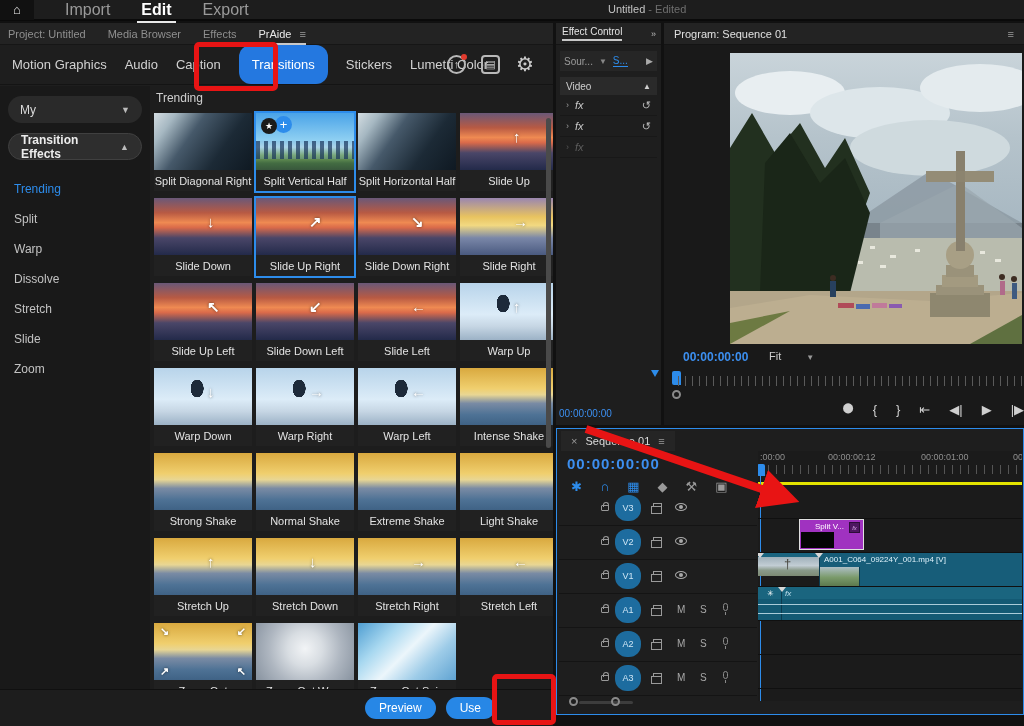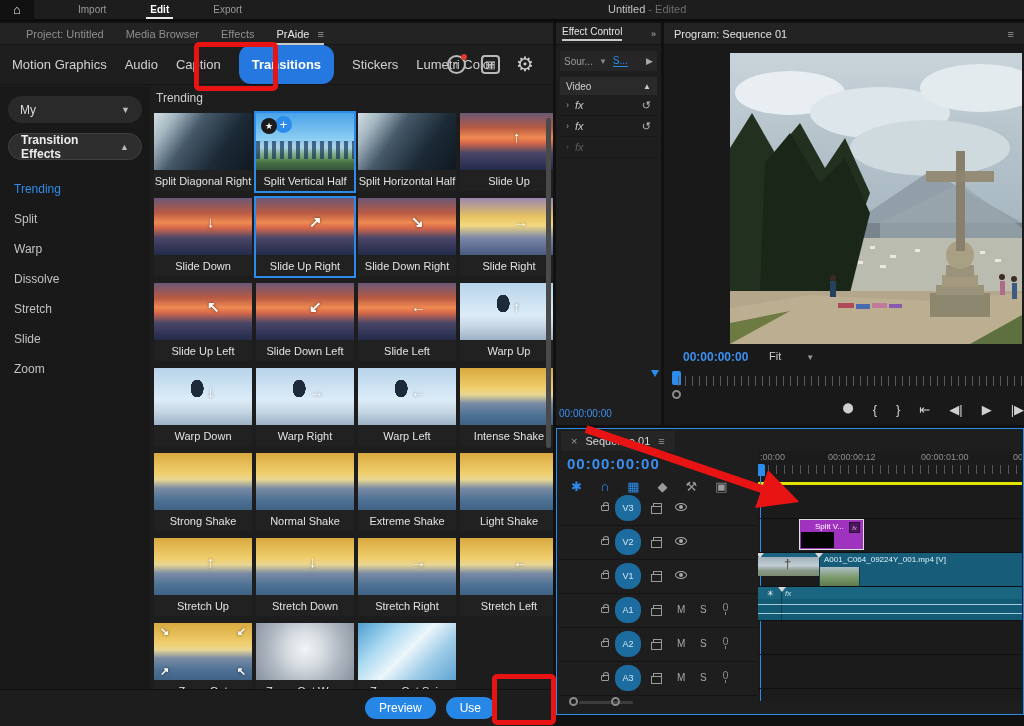--- a/index.html
+++ b/index.html
@@ -6,39 +6,39 @@
   html,body { background:#0a0a0a; }
   body { font-family:"Liberation Sans", sans-serif; }
   #app { position:relative; width:1024px; height:726px; background:#111; overflow:hidden;
          color:#c8c8c8; font-size:12px; }
 
   
   #menubar { position:absolute; left:0; top:0; width:1024px; height:21px; background:#1d1d1d;
              border-bottom:2px solid #0a0a0a; display:flex; align-items:center; }
   #home-btn { width:34px; height:21px; display:flex; align-items:center; justify-content:center;
               background:#111; color:#e8e8e8; font-size:13px; }
-  .menu-item { color:#9a9a9a; font-size:10px; margin-left:44px; position:relative; cursor:default; }
+  .menu-item { color:#9a9a9a; font-size:16px; margin-left:31px; position:relative; cursor:default; }
   .menu-item.active { color:#fff; font-weight:bold; }
   .menu-item.active::after { content:""; position:absolute; left:-4px; right:-4px; bottom:-4px; height:2px; background:#e8e8e8; }
   #doc-title { position:absolute; left:608px; top:3px; font-size:11px; color:#c4c4c4; }
   #doc-title .suffix { color:#6f6f6f; }
 
   
   #left-group { position:absolute; left:0; top:23px; width:553px; height:703px; background:#1e1e1e; }
   #panel-tabs { height:22px; background:#232323; display:flex; align-items:center; border-bottom:1px solid #161616; }
   .panel-tab { color:#8f8f8f; font-size:11px; margin-left:22px; position:relative; white-space:nowrap; }
-  .panel-tab:first-child { margin-left:26px; }
+  .panel-tab:first-child { margin-left:8px; }
   .panel-tab.active { color:#e8e8e8; }
   .panel-tab.active::after { content:""; position:absolute; left:0; right:0; bottom:-5px; height:2px; background:#c8c8c8; }
   .panel-tab .burger { color:#9a9a9a; margin-left:8px; letter-spacing:0; }
 
   #praide-toolbar { height:40px; display:flex; align-items:center; border-bottom:1px solid #141414; position:relative; }
   .cat-tab { color:#d2d2d2; font-size:13px; margin-left:18px; white-space:nowrap; }
   .cat-tab:first-child { margin-left:12px; }
-  .cat-tab.pill { background:#2478e0; color:#fff; border-radius:12px; padding:12px 13px; font-weight:bold; }
+  .cat-tab.pill { background:#2478e0; color:#fff; border-radius:12px; padding:12px 13px; font-weight:normal; }
   #toolbar-icons { position:absolute; right:18px; top:9px; display:flex; gap:15px; align-items:center; }
   .tb-icon { width:19px; height:19px; border:2px solid #b9b9b9; border-radius:50%; color:#c9c9c9;
              display:flex; align-items:center; justify-content:center; font-size:11px; position:relative; }
   .tb-icon.square { border-radius:4px; }
   .tb-icon .dot { position:absolute; right:-3px; top:-3px; width:6px; height:6px; border-radius:50%; background:#e23b2e; }
   .tb-icon.gear { border:none; font-size:20px; width:20px; height:20px; line-height:19px; }
 
   #sidebar { position:absolute; left:0; top:63px; width:150px; height:604px; background:#191919; }
   .side-box { margin:10px 8px 0 8px; height:27px; background:#2a2a2a; border-radius:14px; display:flex;
               align-items:center; padding:0 12px; color:#dadada; font-size:12px; justify-content:space-between; }

